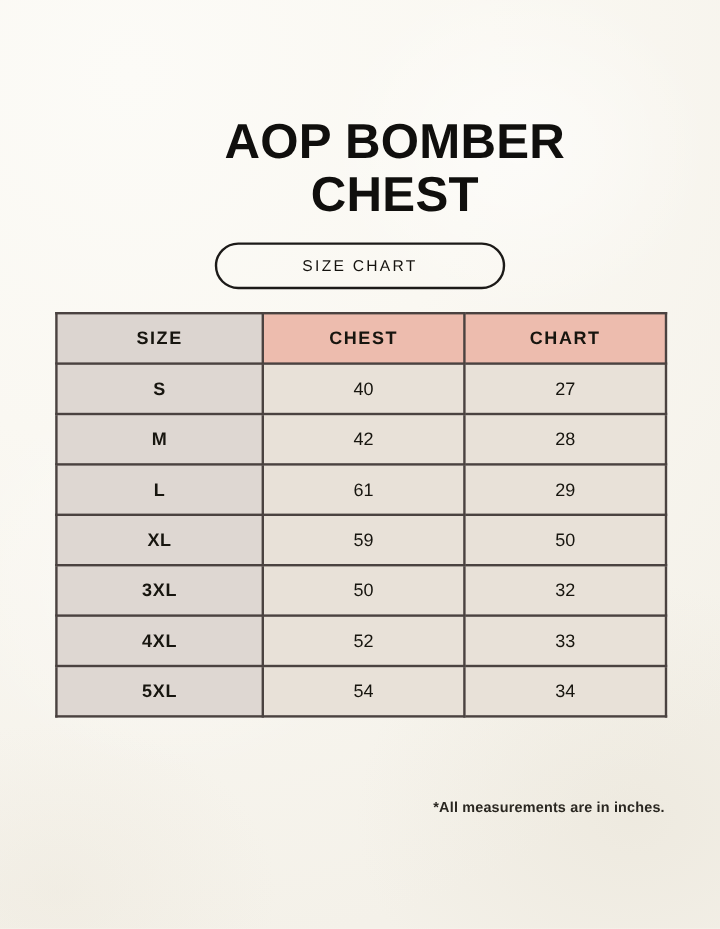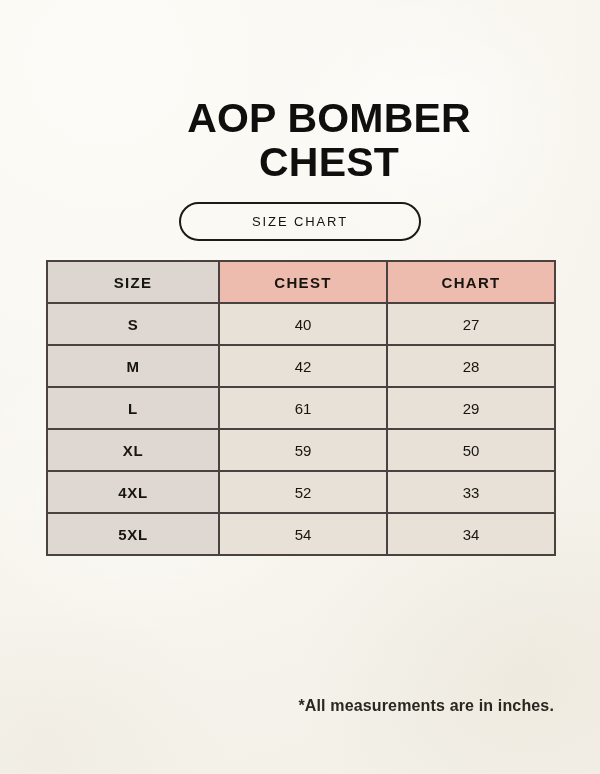--- a/index.html
+++ b/index.html
@@ -126,25 +126,24 @@
     color: #2B2822;
   }
 
   
   #footnote {
     position: absolute;
     left: 46px;
     top: 666px;
     width: 508px;
     text-align: right;
-    font-size: 16px;
+    font-size: 12px;
     font-weight: bold;
     color: #2A2721;
     letter-spacing: 0.15px;
-    margin-top: 31px;
   }
 </style>
 </head>
 <body>
 
 <div id="page">
 
   <div id="texture-overlay"></div>
 
   <div id="title-block">
@@ -184,20 +183,25 @@
           <td class="cell-size">L</td>
           <td class="cell-value">61</td>
           <td class="cell-value">29</td>
         </tr>
         <tr>
           <td class="cell-size">XL</td>
           <td class="cell-value">59</td>
           <td class="cell-value">50</td>
         </tr>
         <tr>
+          <td class="cell-size">3XL</td>
+          <td class="cell-value">50</td>
+          <td class="cell-value">32</td>
+        </tr>
+        <tr>
           <td class="cell-size">4XL</td>
           <td class="cell-value">52</td>
           <td class="cell-value">33</td>
         </tr>
         <tr>
           <td class="cell-size">5XL</td>
           <td class="cell-value">54</td>
           <td class="cell-value">34</td>
         </tr>
       </tbody>

